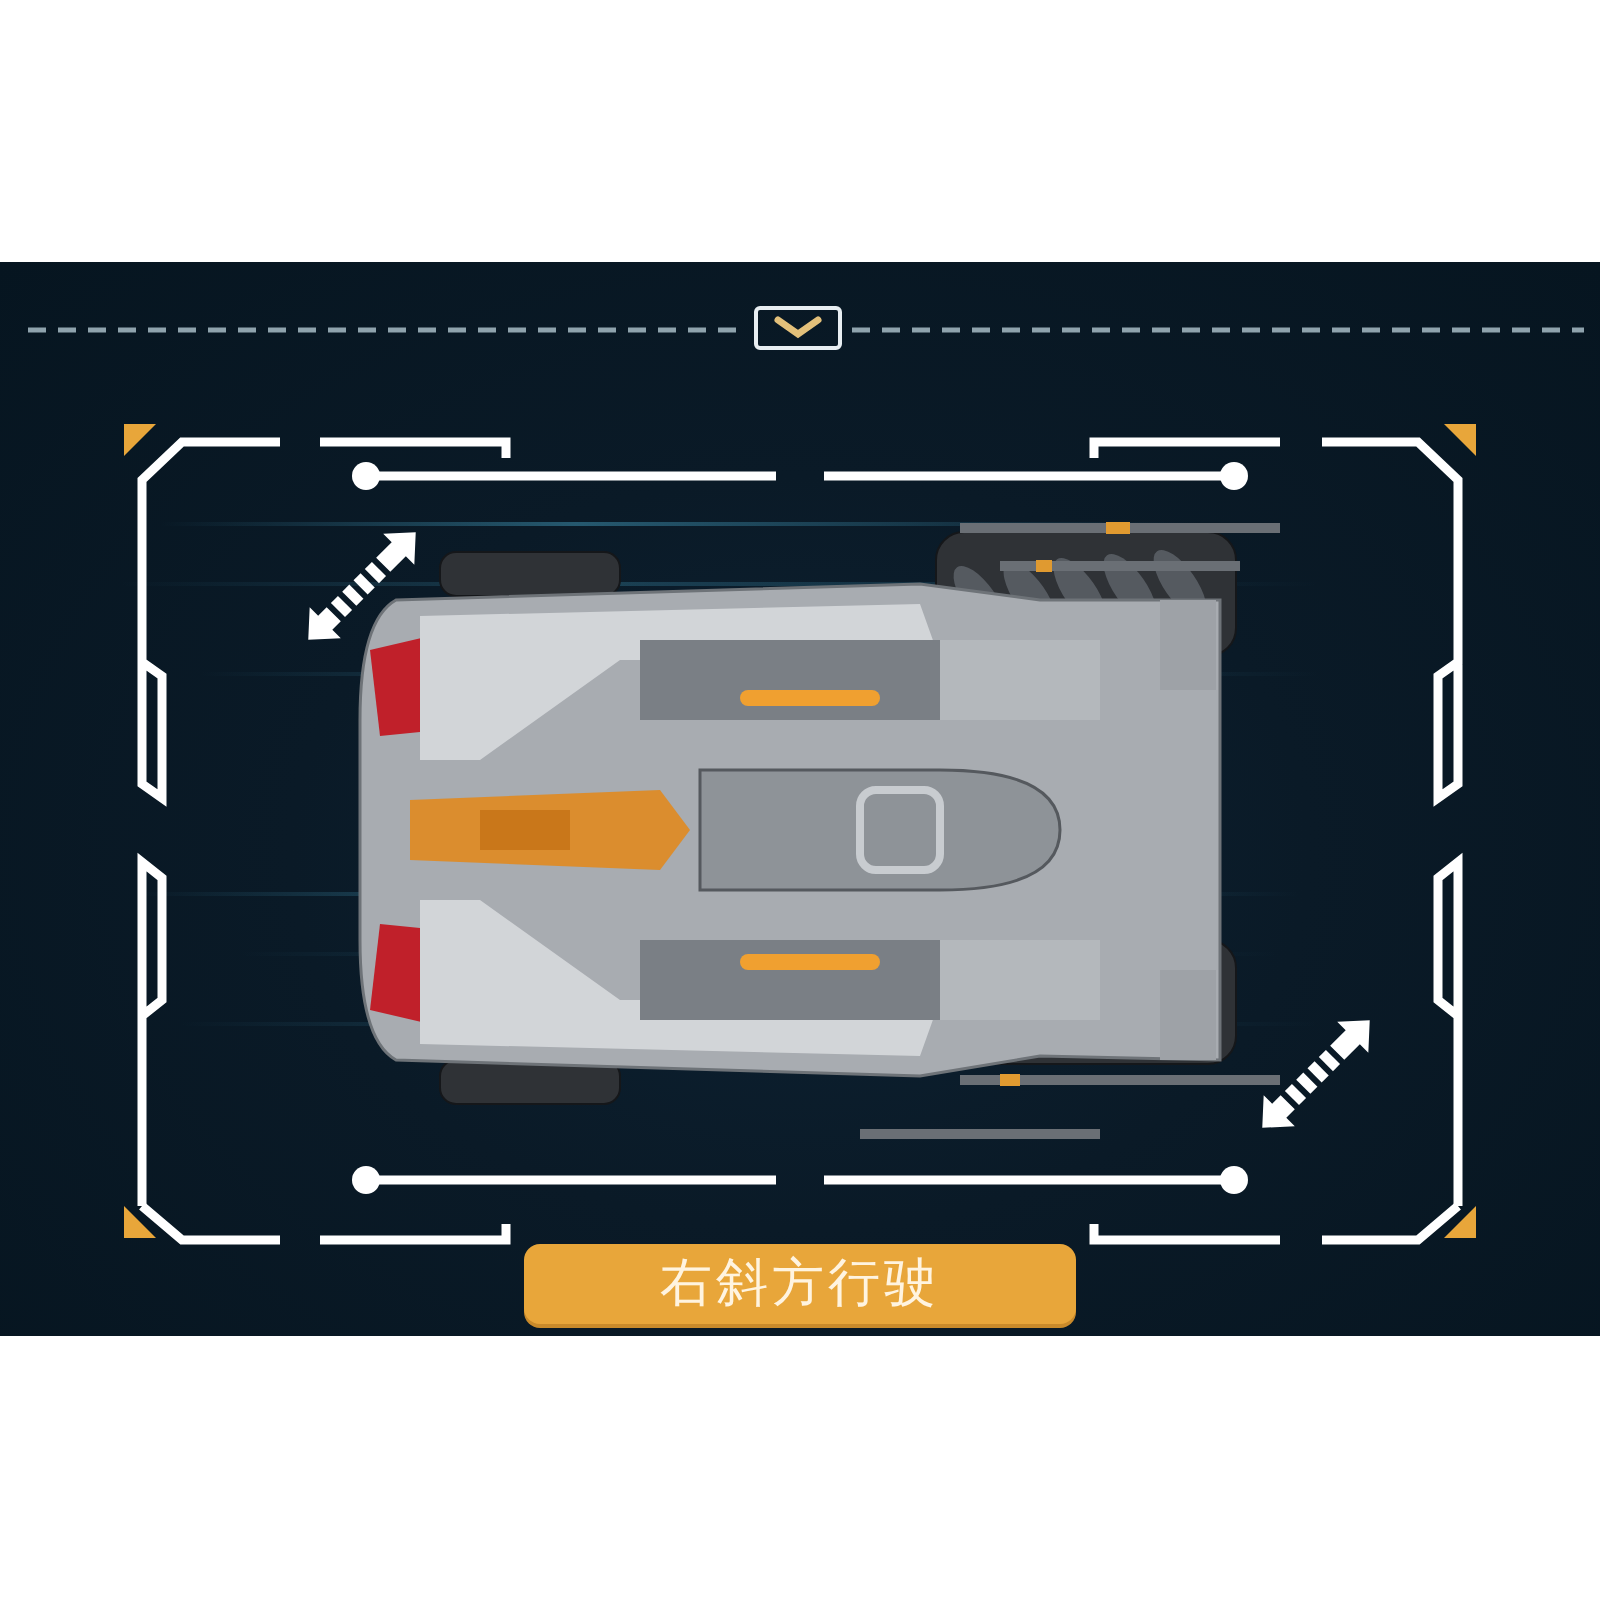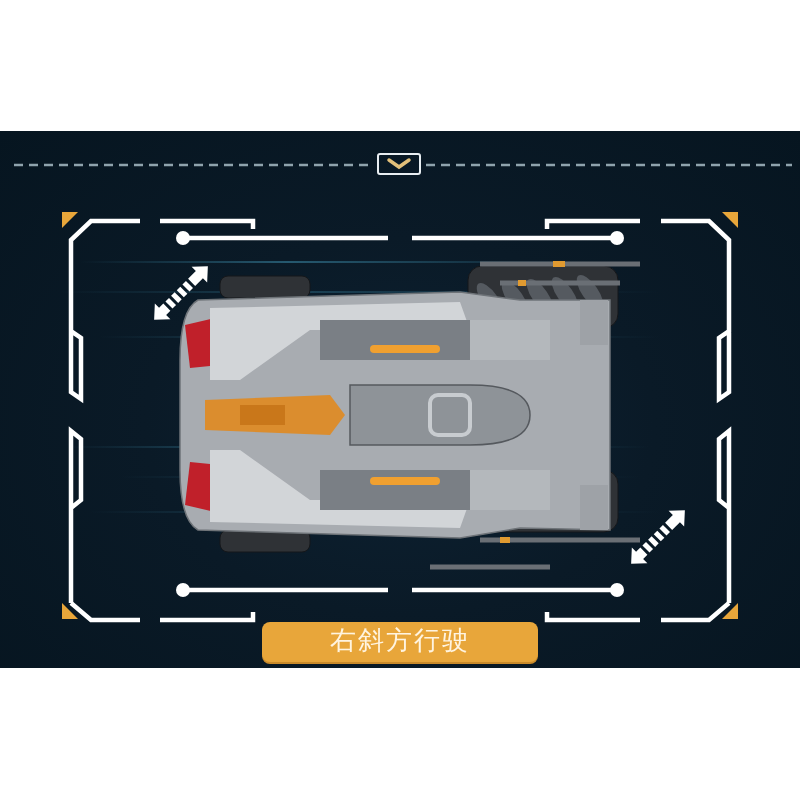--- a/index.html
+++ b/index.html
@@ -15,21 +15,21 @@
     .speed-line {
       position: absolute; height: 2px; border-radius: 2px;
       background: linear-gradient(90deg, rgba(40,110,140,0) 0%, rgba(60,140,170,0.55) 40%, rgba(60,140,170,0) 100%);
     }
     svg { position: absolute; left: 0; top: 0; }
     .label-btn {
       position: absolute; left: 262px; top: 622px; width: 276px; height: 40px;
       background: #e8a63a; border-radius: 8px;
       box-shadow: 0 2px 0 #c98a2a;
       color: #fff4e0; font-size: 26px; line-height: 40px; text-align: center; letter-spacing: 2px;
-      font-family: Liberation Mono, monospace;
+      font-family: Liberation Serif, serif;
     }
     .chevron-btn {
       position: absolute; left: 377px; top: 153px; width: 44px; height: 22px;
       border: 2px solid #e8eef2; border-radius: 3px; box-sizing: border-box;
     }
   </style>
 </head>
 <body>
 
 <div class="panel">

